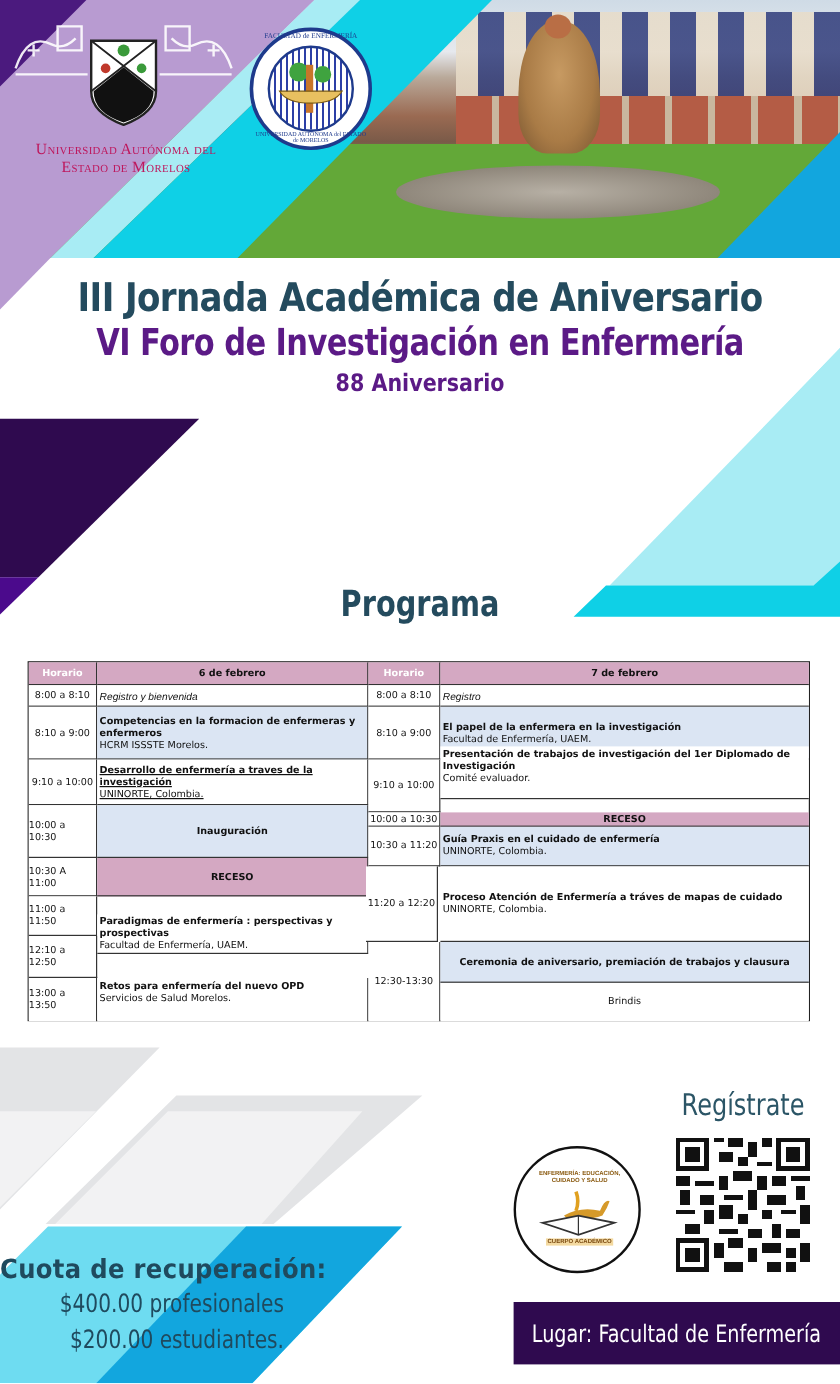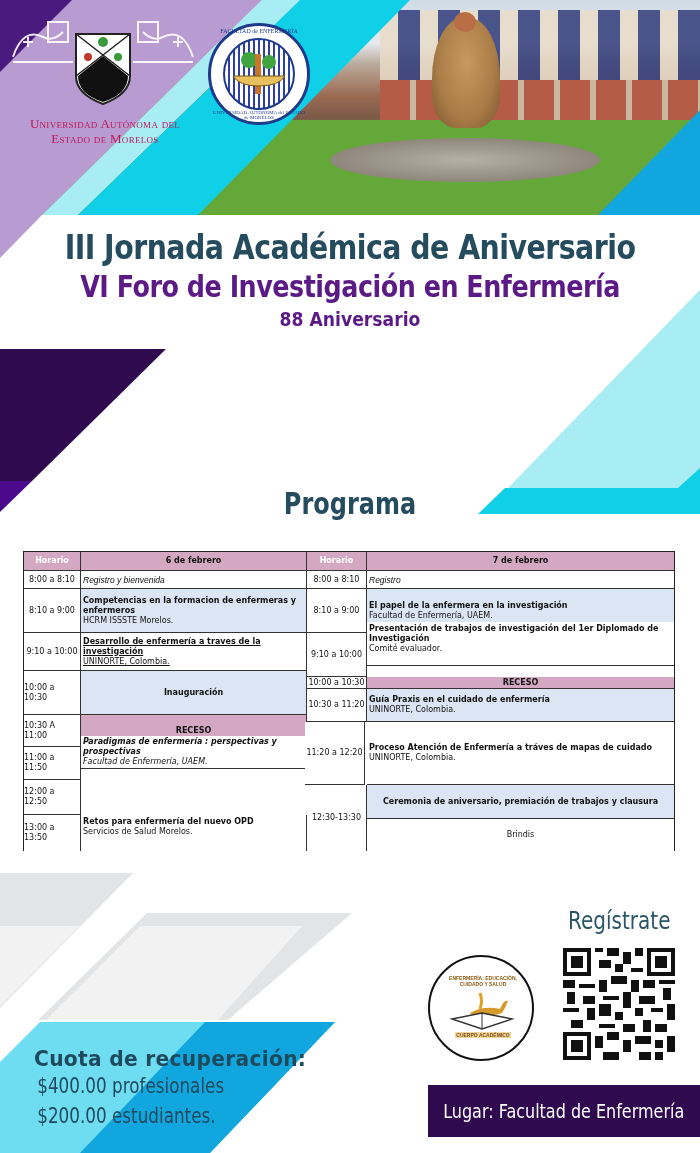--- a/index.html
+++ b/index.html
@@ -62,21 +62,21 @@
   .pink { background: #d4a8c2; }
   .white { background: #ffffff; }
   .bold { font-weight: bold; }
   .italic { font-style: italic; font-family: "Liberation Sans", sans-serif; font-size: 8.5px; }
   .talk { display: block; }
   .talk .tt { font-weight: bold; display: block; }
   .talk .ts { display: block; }
 
   
   .footer-shapes { position: absolute; left: 0; top: 860px; }
-  .fee { position: absolute; left: 34px; top: 1046px; }
+  .fee { position: absolute; left: 0; top: 1046px; text-align: right; }
   .fee-title { font-family: "DejaVu Sans", sans-serif; font-weight: bold; color: #1f4a5e; font-size: 22px; letter-spacing: 0.3px; transform: scaleX(0.92); transform-origin: left; }
   .fee-line { font-family: "DejaVu Sans", sans-serif; color: #1f4a5e; font-size: 21px; line-height: 30px; padding-left: 4px; transform: scaleX(0.8); transform-origin: left; }
 
   .registrate { position: absolute; left: 556px; top: 906px; width: 120px; text-align: center;
     font-family: "DejaVu Sans", sans-serif; color: #2b5566; font-size: 25px; transform: scaleX(0.8); }
   .qr { position: absolute; left: 563px; top: 948px; width: 112px; height: 112px; background: #fff; }
   .ca-logo { position: absolute; left: 428px; top: 955px; width: 106px; height: 106px; border-radius: 50%;
     border: 2px solid #111; background: #ffffff; }
   .ca-arc { position: absolute; left: 8px; top: 18px; width: 90px; text-align: center; font-size: 5px; color: #8a5a10; font-weight: bold; }
   .ca-label { position: absolute; left: 25px; top: 75px; width: 56px; text-align: center; font-size: 5px; color: #7a4a10; font-weight: bold; background: #f3d9a0; }
@@ -180,28 +180,28 @@
         </span>
     </div>
 
     <div class="cell center white" style="left:0;top:119px;width:57px;height:44px;">10:00 a 10:30</div>
     <div class="cell center blue bold" style="left:57px;top:119px;width:226px;height:44px;">Inauguración</div>
 
     <div class="cell center white" style="left:0;top:163px;width:57px;height:32px;">10:30 A 11:00</div>
     <div class="cell center pink bold" style="left:57px;top:163px;width:226px;height:32px;">RECESO</div>
 
     <div class="cell center white" style="left:0;top:195px;width:57px;height:33px;">11:00 a 11:50</div>
-    <div class="cell left white" style="left:57px;top:184px;width:226px;height:33px;font-style:italic;">
+    <div class="cell left white" style="left:57px;top:210px;width:226px;height:33px;">
       <span class="talk">
           <span class="tt">Paradigmas de enfermería : perspectivas y prospectivas</span>
           <span class="ts">Facultad de Enfermería, UAEM.</span>
         </span>
     </div>
 
-    <div class="cell center white" style="left:0;top:228px;width:57px;height:35px;">12:00 a 12:50</div>
+    <div class="cell center white" style="left:0;top:228px;width:57px;height:35px;">12:10 a 12:50</div>
 
     <div class="cell center white" style="left:0;top:263px;width:57px;height:36px;border-bottom:none;">13:00 a 13:50</div>
     <div class="cell left white" style="left:57px;top:263px;width:226px;height:36px;border-bottom:none;align-items:flex-start;padding-top:2px;">
       <span class="talk">
           <span class="tt">Retos para enfermería del nuevo OPD</span>
           <span class="ts">Servicios de Salud Morelos.</span>
         </span>
     </div>
 
     <div class="cell hdr horario" style="left:283px;top:0;width:60px;height:19px;">Horario</div>

